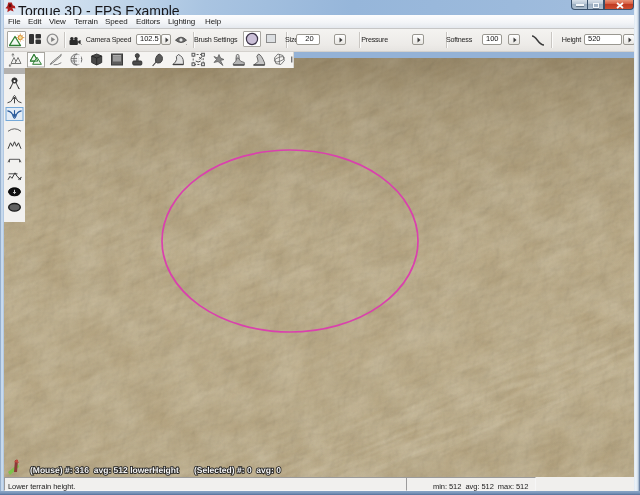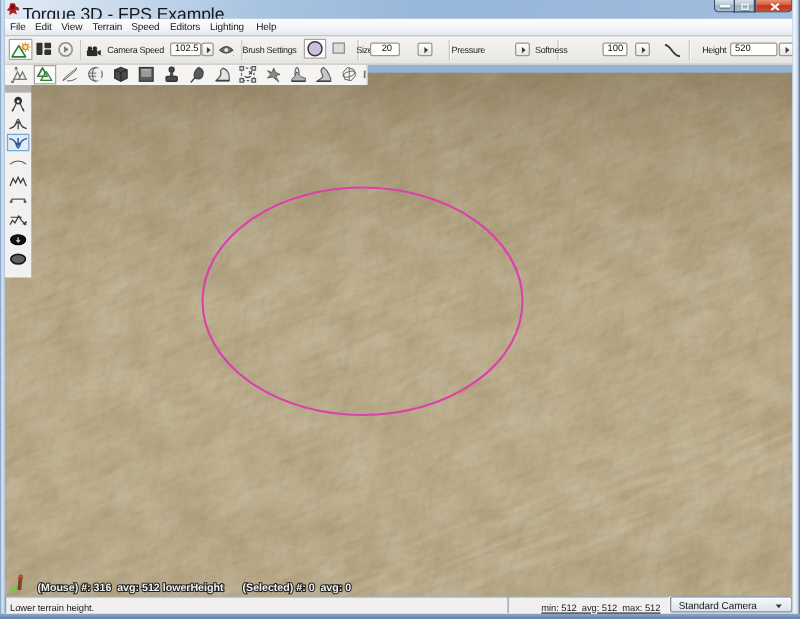--- a/index.html
+++ b/index.html
@@ -137,21 +137,21 @@
       </div>
     <div class="sep1" style="left:355px"></div>
     <div class="tlabel" style="left:345px;width:39px;text-align:right">Pressure</div>
     <div class="spinbox" style="left:388px;width:20px;margin-top:36px;">40</div>
     <div class="spinarr" style="left:408px;width:12px;">
         <svg width="4" height="6" style="position:absolute;left:3.5px;top:1.5px">
           <path d="M 0.5 0.5 L 3.5 3 L 0.5 5.5 Z" fill="#3a3a3a"></path>
         </svg>
       </div>
     <div class="sep1" style="left:442px"></div>
-    <div class="tlabel" style="left:424px;width:38px;text-align:left">Softness</div>
+    <div class="tlabel" style="left:436px;width:38px;text-align:center">Softness</div>
     <div class="spinbox" style="left:478px;width:20px;">100</div>
     <div class="spinarr" style="left:504px;width:12px;">
         <svg width="4" height="6" style="position:absolute;left:3.5px;top:1.5px">
           <path d="M 0.5 0.5 L 3.5 3 L 0.5 5.5 Z" fill="#3a3a3a"></path>
         </svg>
       </div>
     <svg width="14" height="11" style="position:absolute;left:527px;top:6px" viewBox="0 0 14 11">
       <path d="M 1 1 C 6 1 7 10 13 10" fill="none" stroke="#3a3a3a" stroke-width="1.5"></path>
     </svg>
     <div class="sep1" style="left:547px"></div>
@@ -351,25 +351,19 @@
       <path d="M -7 -3.4 Q -3 -2.8 -1.8 0.6 Q -0.8 4 0 4 Q 0.8 4 1.8 0.6 Q 3 -2.8 7 -3.4" stroke="#2a5a9a"></path>
       <path d="M 0 -4 L 0 2 M -1.7 -0.1 L 0 2.1 L 1.7 -0.1" stroke="#2a5a9a"></path>
     </g>
   </svg>
   </div>
   <div class="abs" id="statusbar">
     <div class="sfield" style="left:0;width:478px;">
         <span style="position:absolute;left:3px;top:1.5px;">Lower terrain height.</span>
       </div>
     <div class="sfield" style="left:402px;width:130px;">
-        <span style="position:absolute;left:26px;top:1.5px;white-space:nowrap;text-decoration:underline;">min: 512&nbsp; avg: 512&nbsp; max: 512</span>
-      </div>
-    <div style="position:absolute;left:532px;top:0px;width:98px;height:13px;background:linear-gradient(180deg,#f9fafb 0,#e9edf1 50%,#dde3e9 100%);border:1px solid #7e8c9a;border-radius:2px;box-sizing:border-box;">
-      <span style="position:absolute;left:6px;top:2px;white-space:nowrap;font-size:8px;">Standard Camera</span>
-      <svg width="6" height="4" style="position:absolute;right:7px;top:4.5px">
-          <path d="M 0.5 0.5 L 5.5 0.5 L 3 3.5 Z" fill="#3a3a3a"></path>
-        </svg>
-    </div>
+        <span style="position:absolute;left:26px;top:1.5px;white-space:nowrap;">min: 512&nbsp; avg: 512&nbsp; max: 512</span>
+      </div>
   </div>
   <div class="abs" id="bleft"></div>
   <div class="abs" id="bright"></div>
   <div class="abs" id="bbottom"></div>
 </div>
 
 </body></html>

